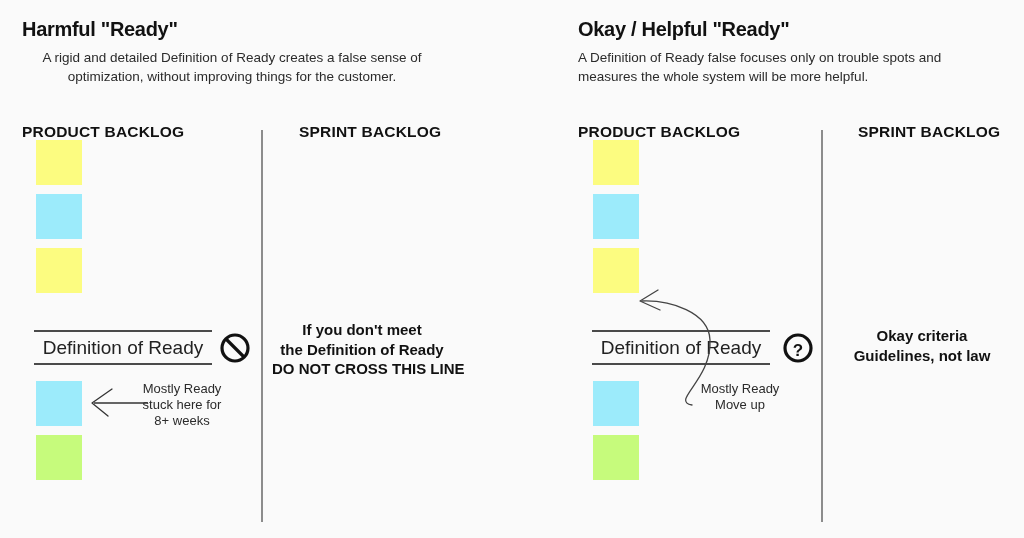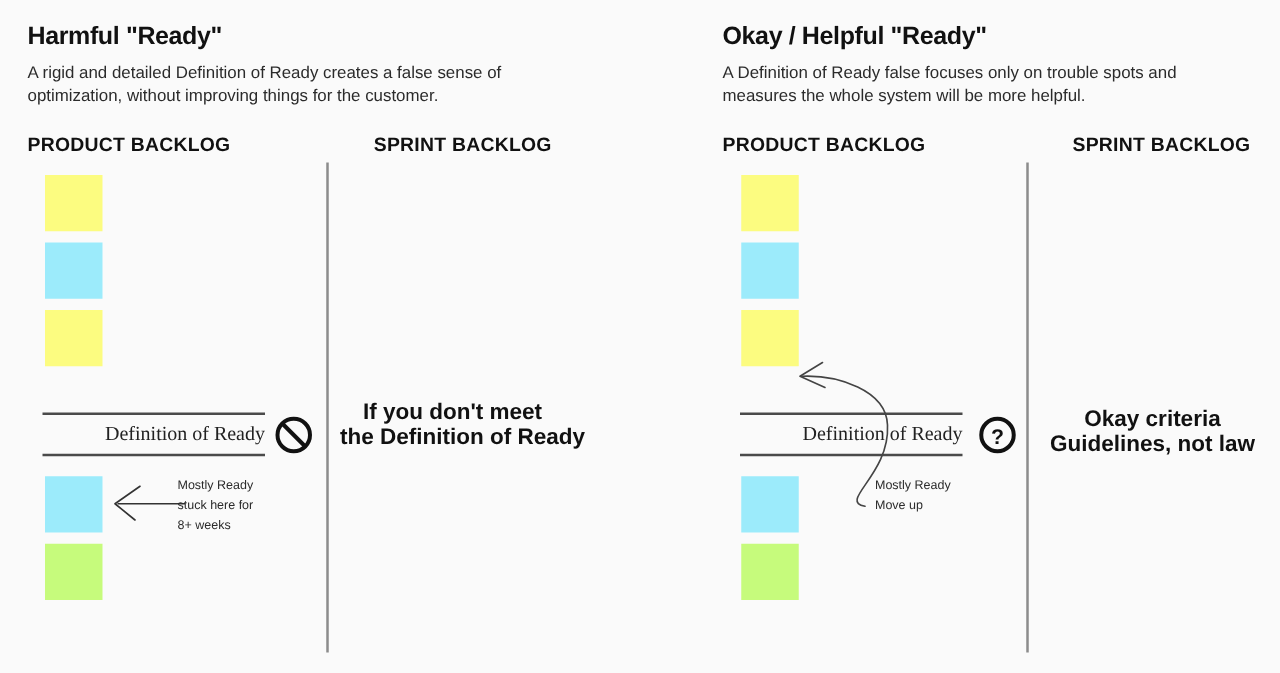--- a/index.html
+++ b/index.html
@@ -20,73 +20,72 @@
     white-space:nowrap;
   }
   .panel-desc{
     position:absolute;
     font-size:13.5px; line-height:19px; color:#2b2b2b;
     width:420px;
   }
   .col-head{
     position:absolute;
     font-size:15.5px; font-weight:bold; letter-spacing:0.2px;
-    color:#111; white-space:nowrap;
+    color:#111; white-space:nowrap;margin-top:15px;
   }
 
   
   .v-divider{
     position:absolute; width:2px; background:#8c8c8c;
   }
 
   
   .note{ position:absolute; width:46px; height:45px; }
 
   
   .dor-wrap{ position:absolute; }
   .dor-line{ position:absolute; height:1.6px; background:#4a4a4a; width:100%; left:0; }
   .dor-line.top{ top:0; }
   .dor-line.bottom{ bottom:0; }
   .dor-label{
     position:absolute; left:0; right:0; top:50%;
     transform:translateY(-50%);
-    text-align:right; font-size:16px; color:#222;
+    text-align:center; font-size:19px; color:#222;
     white-space:nowrap;
-    font-family:Liberation Serif, serif;
   }
 
   
   .icon-box{ position:absolute; }
 
   
   .callout{
     position:absolute;
-    text-align:center; font-weight:bold; font-size:18px; line-height:19.5px;
+    text-align:center; font-weight:bold; font-size:15px; line-height:19.5px;
     color:#111; white-space:nowrap;
   }
 
   
   .annot{
     position:absolute;
-    font-size:10px; line-height:16px; color:#2b2b2b;
+    text-align:center; font-size:13px; line-height:16px; color:#2b2b2b;
     white-space:nowrap;
   }
 
   .arrow-svg{ position:absolute; overflow:visible; }
 </style>
 </head>
 <body>
 
 <div id="canvas">
 
   <div>
 
     <div class="panel-title" style="left:22px; top:18px;">Harmful "Ready"</div>
 
-    <div class="panel-desc" style="left:22px; top:48px;">A rigid and detailed Definition of Ready creates a false sense of optimization, without improving things for the customer.</div>
+    <div class="panel-desc" style="left:22px; top:48px;text-align:center;">A rigid and detailed Definition of Ready creates a false sense of optimization, without improving things for the customer.</div>
 
     <div class="col-head" style="left:22px; top:108px;">PRODUCT BACKLOG</div>
 
     <div class="col-head" style="left:299px; top:108px;">SPRINT BACKLOG</div>
 
     <div class="v-divider" style="left:261px; top:130px; height:392px;"></div>
 
     <div class="note" style="left:36px; top:140px; background:#FCFC80;"></div>
     <div class="note" style="left:36px; top:194px; background:#9CEBFB;"></div>
     <div class="note" style="left:36px; top:248px; background:#FCFC80;"></div>
@@ -114,20 +113,21 @@
 
     <div class="annot" style="left:142px; top:381px; width:80px;">
       <div>Mostly Ready</div>
       <div>stuck here for</div>
       <div>8+ weeks</div>
     </div>
 
     <div class="callout" style="left:272px; top:320px; width:180px;">
       <div>If you don't meet</div>
       <div>the Definition of Ready</div>
+      <div>DO NOT CROSS THIS LINE</div>
     </div>
   </div>
 
   <div>
 
     <div class="panel-title" style="left:578px; top:18px;">Okay / Helpful "Ready"</div>
 
     <div class="panel-desc" style="left:578px; top:48px;">A Definition of Ready false focuses only on trouble spots and measures the whole system will be more helpful.</div>
 
     <div class="col-head" style="left:578px; top:108px;">PRODUCT BACKLOG</div>

